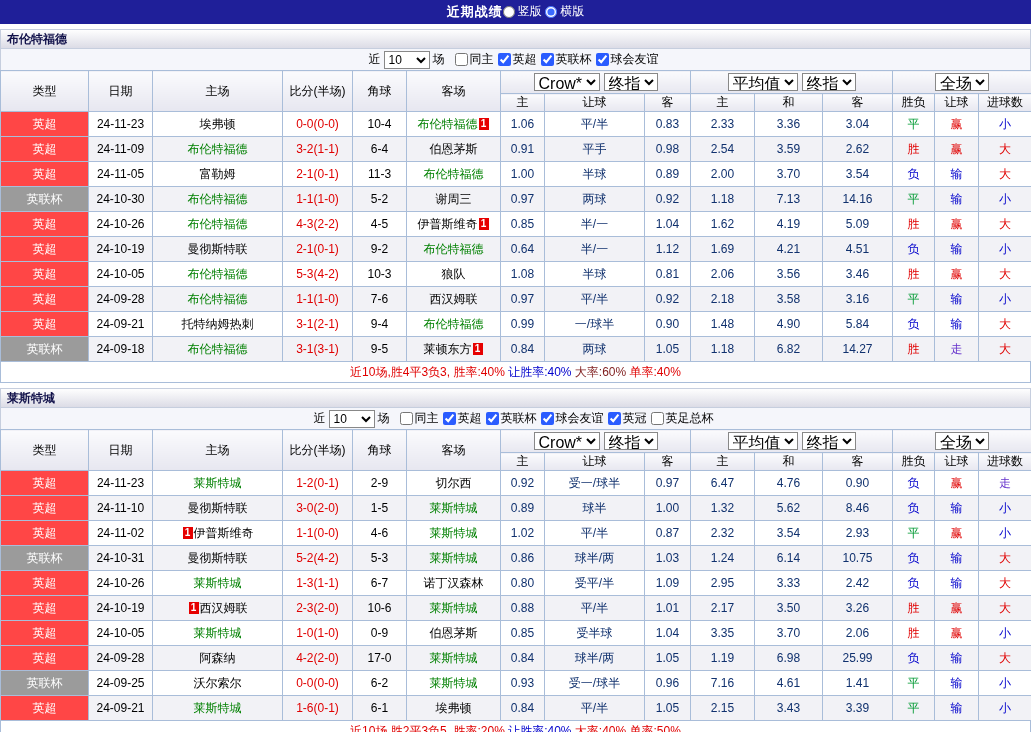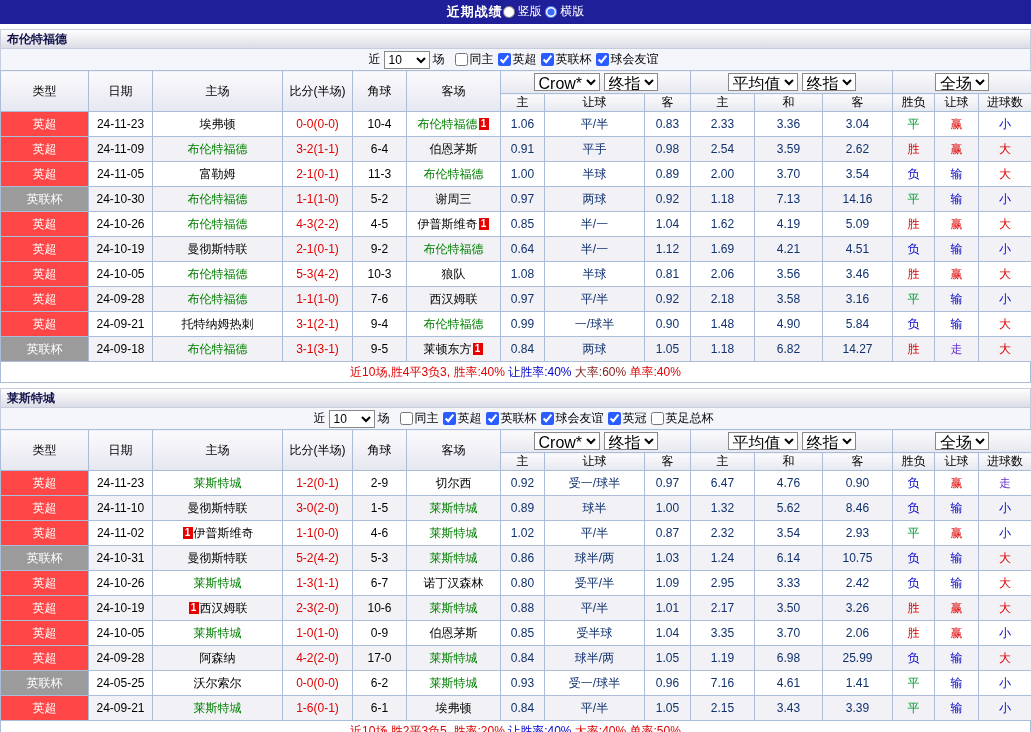--- a/index.html
+++ b/index.html
@@ -601,21 +601,21 @@
           <td class="odd">1.19</td>
           <td class="odd">6.98</td>
           <td class="odd">25.99</td>
           <td style="color: rgb(0, 0, 204);">负</td>
           <td style="color: rgb(0, 0, 204);">输</td>
           <td style="color: rgb(224, 0, 0);">大</td>
         </tr>
 
         <tr>
           <td class="lg-gray">英联杯</td>
-          <td>24-05-25</td>
+          <td>24-09-25</td>
           <td><span>沃尔索尔</span></td>
           <td class="score">0-0(0-0)</td>
           <td>6-2</td>
           <td><span class="team-green">莱斯特城</span></td>
           <td class="odd">0.93</td>
           <td class="odd">受一/球半</td>
           <td class="odd">0.96</td>
           <td class="odd">7.16</td>
           <td class="odd">4.61</td>
           <td class="odd">1.41</td>

